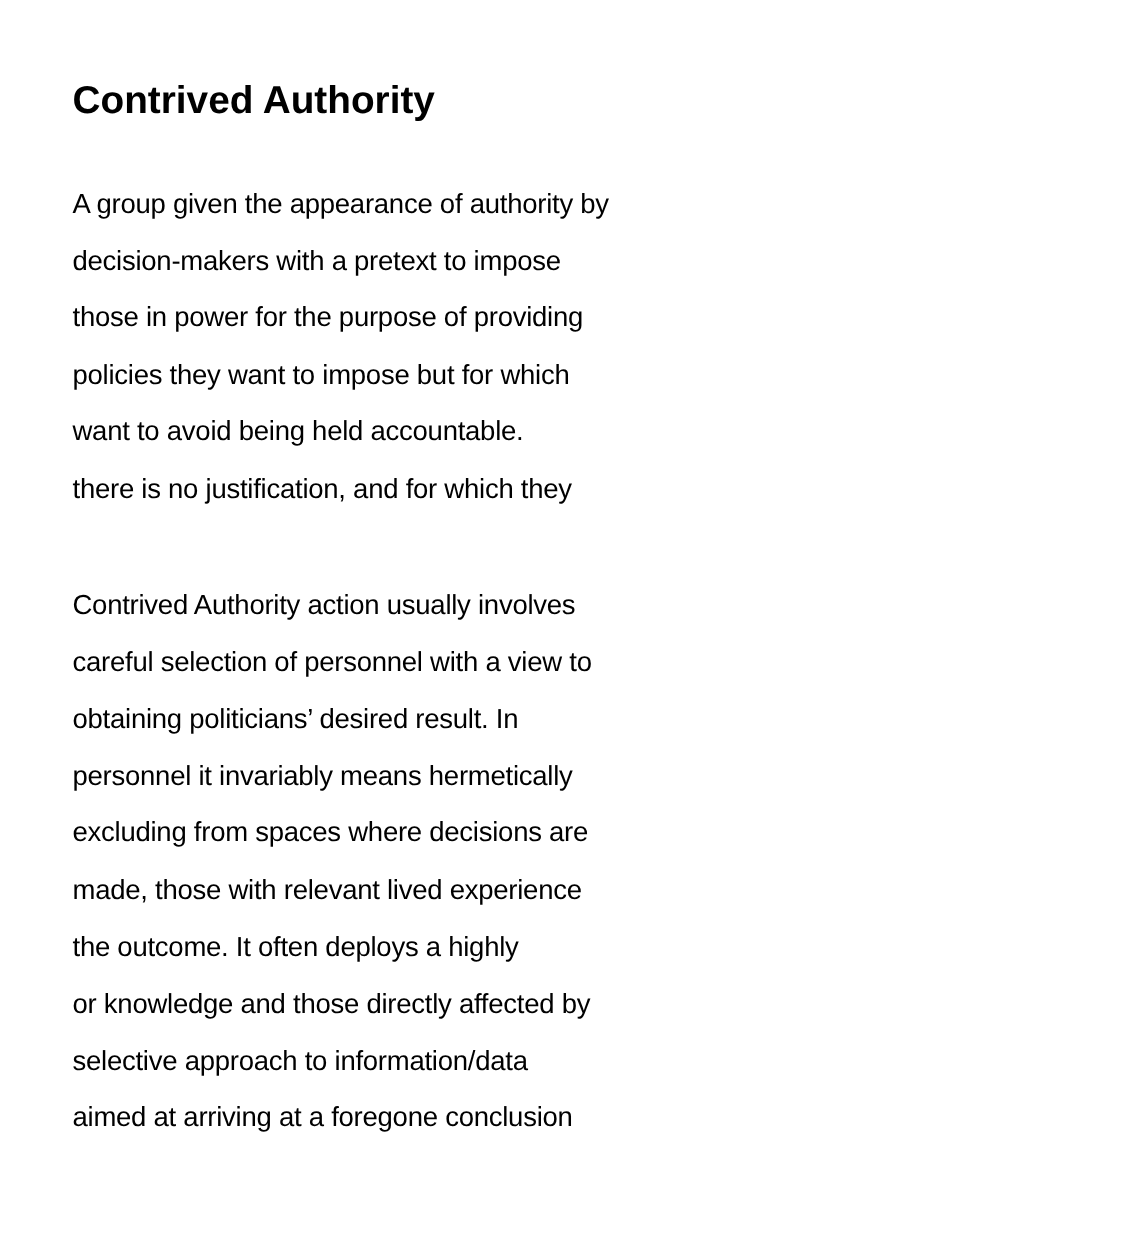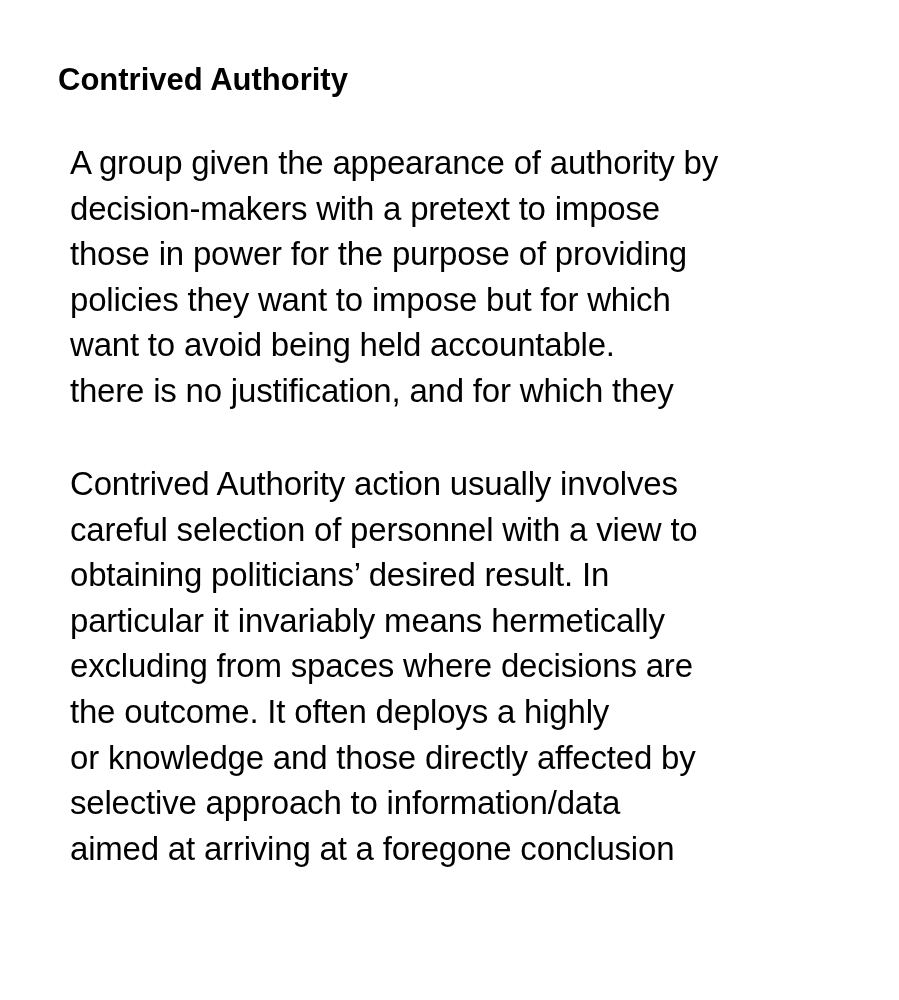--- a/index.html
+++ b/index.html
@@ -27,23 +27,23 @@
       top: 60px;
       margin: 0;
       font-size: 31px;
       font-weight: bold;
       line-height: 40px;
       letter-spacing: 0px;
       white-space: nowrap;
     }
     .para {
       position: absolute;
-      left: 12px;
+      left: 0;
       margin: 0;
-      font-size: 33px;
+      font-size: 22px;
       line-height: 45.6px;
       font-weight: normal;
       letter-spacing: -0.2px;
     }
     .para .line {
       display: block;
       white-space: nowrap;
     }
     .p1 { top: 140px; }
     .p2 { top: 461px; }
@@ -60,20 +60,21 @@
     <span class="line">those in power for the purpose of providing</span>
     <span class="line">policies they want to impose but for which</span>
     <span class="line">want to avoid being held accountable.</span>
     <span class="line">there is no justification, and for which they</span>
   </p>
 
   <p class="para p2">
     <span class="line">Contrived Authority action usually involves</span>
     <span class="line">careful selection of personnel with a view to</span>
     <span class="line">obtaining politicians’ desired result. In</span>
-    <span class="line">particular it invariably means hermetically</span>
+    <span class="line">personnel it invariably means hermetically</span>
     <span class="line">excluding from spaces where decisions are</span>
+    <span class="line">made, those with relevant lived experience</span>
     <span class="line">the outcome. It often deploys a highly</span>
     <span class="line">or knowledge and those directly affected by</span>
     <span class="line">selective approach to information/data</span>
     <span class="line">aimed at arriving at a foregone conclusion</span>
   </p>
 </div>
 
 </body></html>

